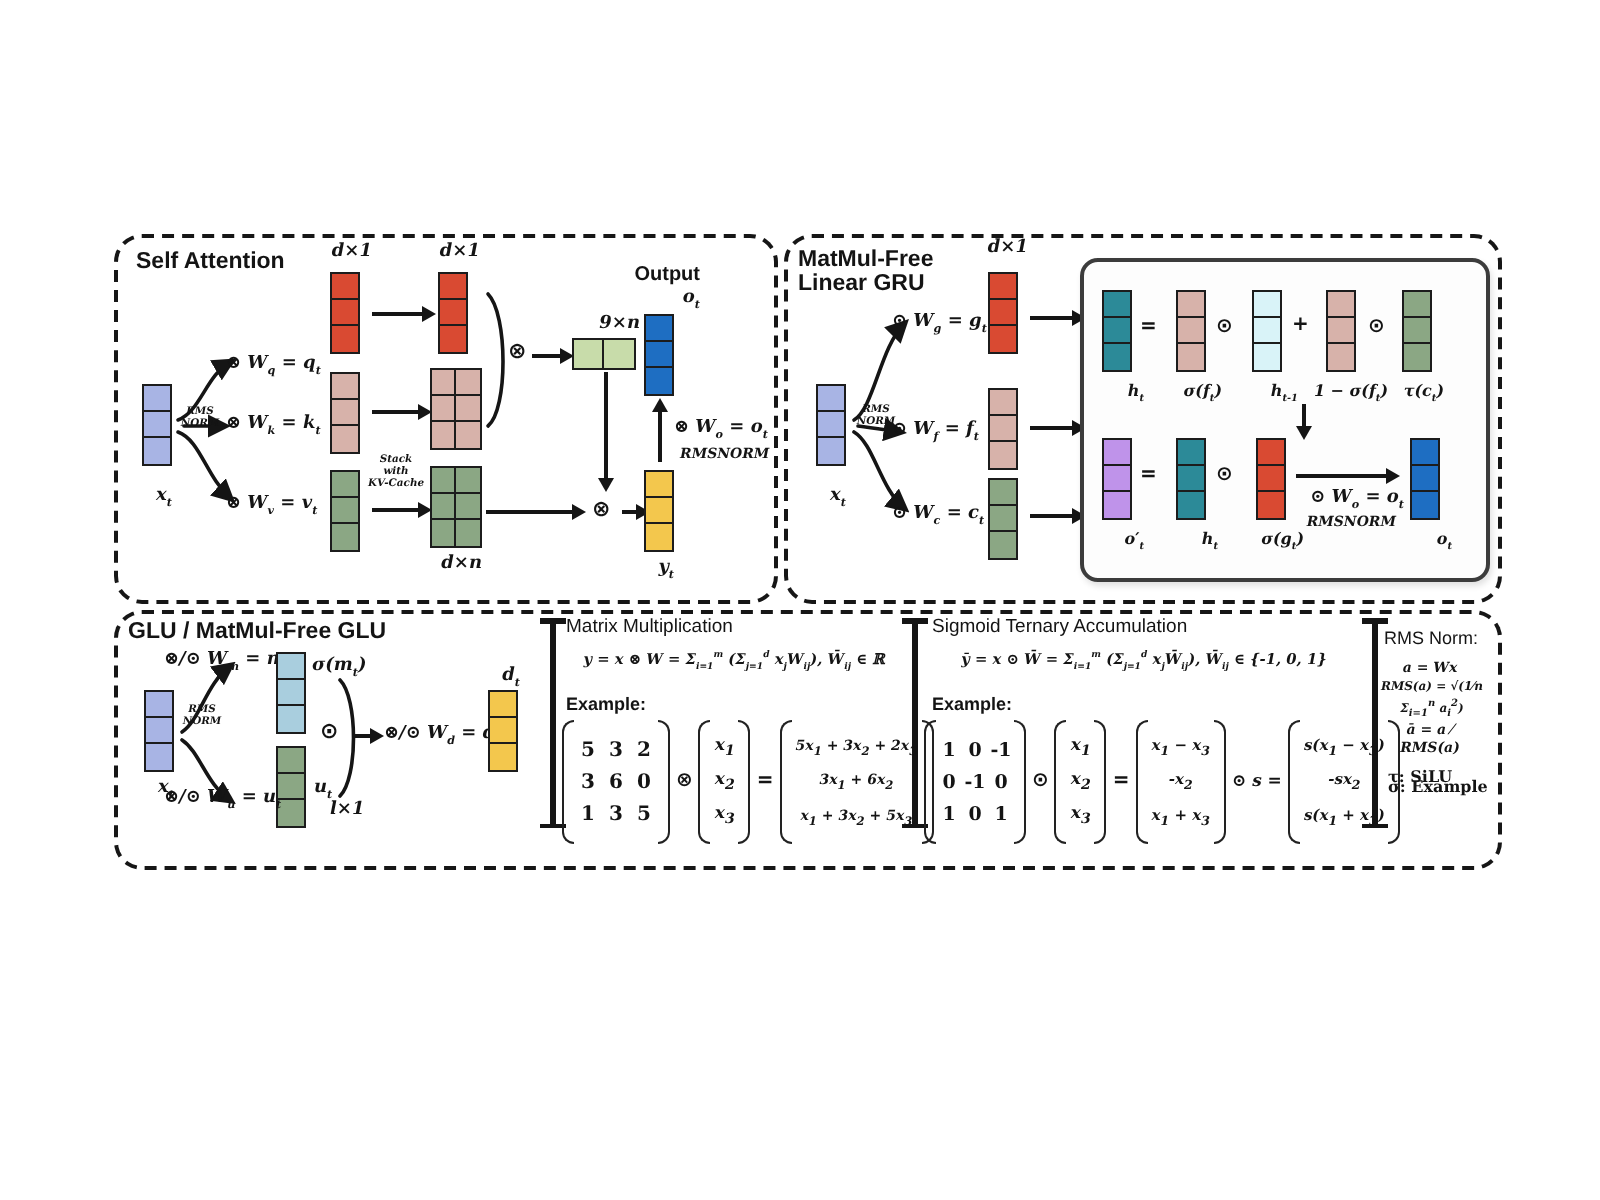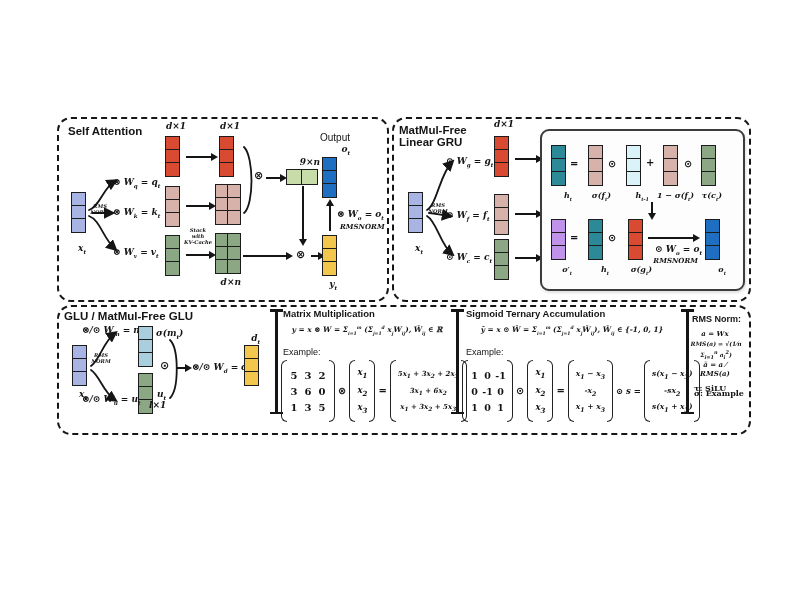--- a/index.html
+++ b/index.html
@@ -2,22 +2,22 @@
 <html><head>
 <meta charset="utf-8">
 <style>
   html,body{margin:0;padding:0;background:#fff}
   #canvas{position:relative;width:800px;height:600px;background:#ffffff;overflow:hidden;
           font-family:"Liberation Sans",sans-serif;color:#141414}
   .abs{position:absolute}
   .panel{position:absolute;border:2.5px dashed #161616;border-radius:14px;background:#fff}
   .inbox{position:absolute;border:2px solid #3c3c3c;border-radius:9px;background:#fdfdfd;box-shadow:1px 2px 3px rgba(0,0,0,.12)}
   .ptitle{font-weight:bold;font-size:11.5px;white-space:nowrap}
-  .stitle{font-weight:bold;font-size:9.5px;white-space:nowrap}
-  .extitle{font-weight:normal;font-size:9px;white-space:nowrap}
+  .stitle{font-weight:normal;font-size:9.5px;white-space:nowrap}
+  .extitle{font-weight:bold;font-size:9px;white-space:nowrap}
   .math{font-family:"DejaVu Serif",serif;font-style:italic;font-weight:bold;font-size:9px;white-space:nowrap;line-height:10px}
   .math sub,.math sup,.formula sub,.formula sup{font-size:.62em;font-weight:bold}
   .mathsm{font-size:7px}
   .tiny{font-family:"DejaVu Serif",serif;font-style:italic;font-weight:bold;font-size:5.2px;line-height:6.2px;text-align:center;white-space:nowrap}
   .formula{font-family:"DejaVu Serif",serif;font-style:italic;font-weight:bold;font-size:7.4px;text-align:center;white-space:nowrap}
   .eqline{font-family:"DejaVu Serif",serif;font-style:italic;font-weight:bold;text-align:center}
   .op{font-family:"DejaVu Sans",sans-serif;font-weight:bold;font-size:11px;line-height:11px}
   .op2{font-family:"DejaVu Sans",sans-serif;font-weight:bold;font-size:10px;line-height:10px}
   .vec{display:flex;flex-direction:column}
   .vec i,.hvec i{box-sizing:border-box;display:block;width:15px;height:15px;border:1.8px solid #1c1c1c;background:var(--cell,#ccc)}
@@ -331,21 +331,21 @@
       <i></i>
       <i></i>
     </div>
   <div class="abs math" style="left:156px;top:328px">σ(m<sub>t</sub>)</div>
   <div class="abs vec" style="left: 138px; top: 373px; --cell: #8ba784;">
       <i></i>
       <i></i>
       <i></i>
     </div>
   <div class="abs math" style="left:157px;top:389px">u<sub>t</sub></div>
-  <div class="abs math" style="left:149px;top:400px">l×1</div>
+  <div class="abs math" style="left:165px;top:400px">l×1</div>
   <div class="abs math" style="left:82px;top:394px">⊗/⊙ W<sub>u</sub> = u<sub>t</sub></div>
   <svg class="lines" style="left:168px;top:338px" width="14" height="62" viewBox="0 0 14 62">
     <path d="M2,2 C11,11 11,51 2,60"></path>
   </svg>
   <div class="abs op" style="left:160px;top:360px">⊙</div>
   <div class="ar ar-r" style="left:177px;top:367px;width:9px"></div>
   <div class="abs math" style="left:192px;top:362px">⊗/⊙ W<sub>d</sub> = d<sub>t</sub></div>
   <div class="abs math ctr" style="left:240px;top:333px;width:20px">d<sub>t</sub></div>
   <div class="abs vec" style="left: 244px; top: 345px; --cell: #f3c74d;">
       <i></i>

